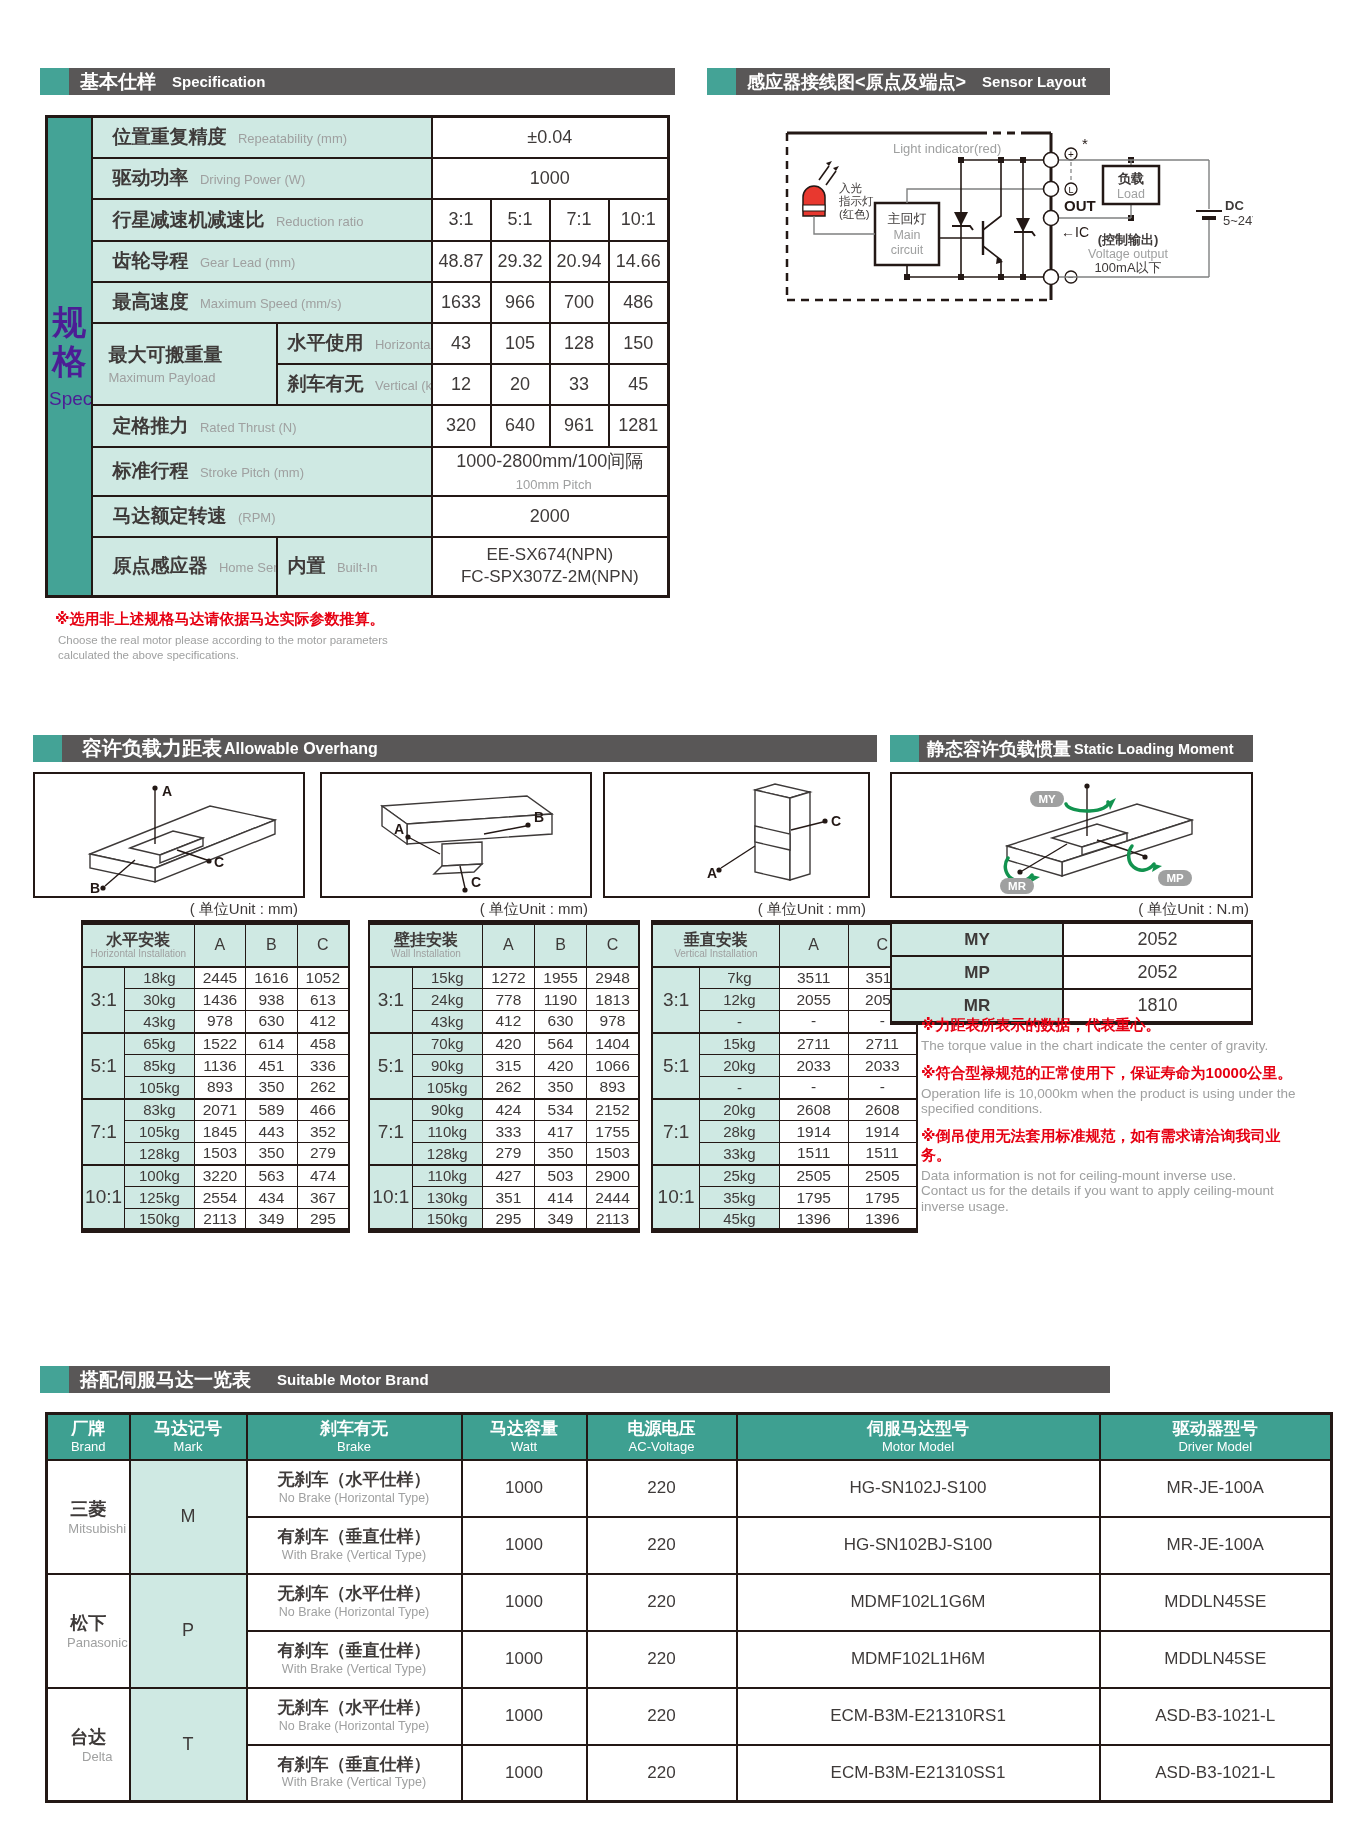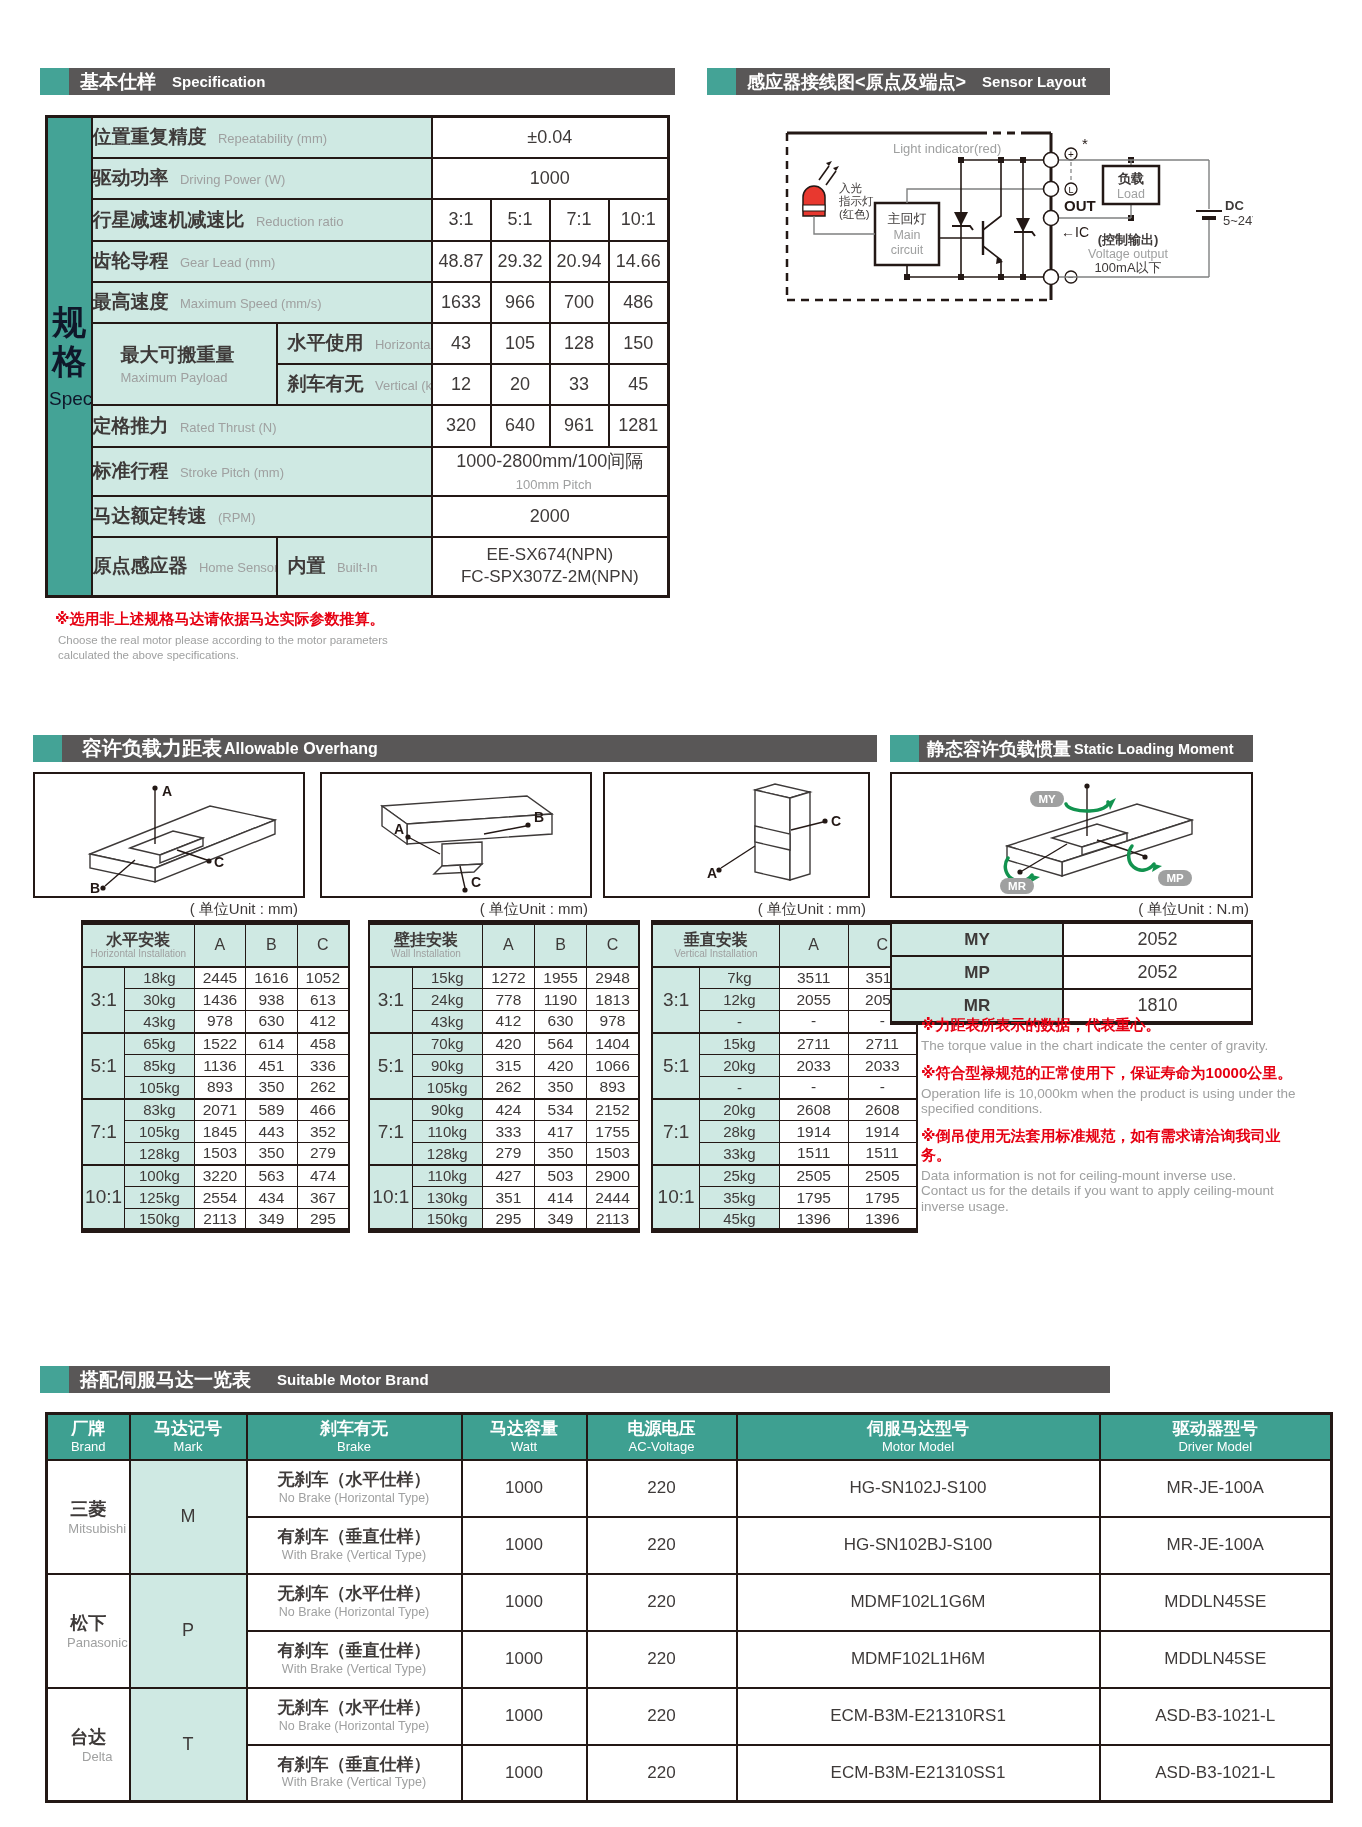--- a/index.html
+++ b/index.html
@@ -14,28 +14,28 @@
   .bar .en{font-size:15px;font-weight:bold;margin-left:16px;white-space:nowrap;}
   .bar.tight .cn{margin-left:8px;font-size:18px;}
   .bar.tight .en{margin-left:3px;font-size:14.5px;}
   .bar.ovh-bar .cn{margin-left:20px;font-size:20px;}
   .bar.ovh-bar .en{margin-left:2px;font-size:16px;}
 
   
   table.spec{position:absolute;left:45px;top:115px;width:622px;border-collapse:collapse;
              table-layout:fixed;border:3px solid #231815;}
   table.spec td{border:2px solid #231815;overflow:hidden;}
-  td.side{background:#44a396;color:#0f172a;text-align:center;vertical-align:middle;}
+  td.side{background:#44a396;color:#4c1d95;text-align:center;vertical-align:middle;}
   .sidecn{width:40px;margin:0 auto;font-size:34px;font-weight:600;line-height:1.12;word-break:break-all;}
   .sideen{font-size:19px;margin-top:8px;}
-  td.lbl,td.lbl2{background:#cfe9e3;padding-left:0;vertical-align:middle;white-space:nowrap;}
+  td.lbl,td.lbl2{background:#cfe9e3;padding-left:20px;vertical-align:middle;white-space:nowrap;}
   td.lbl2{padding-left:10px;}
   .lcn{display:inline;font-size:19px;font-weight:600;color:#3e3a39;}
   .len{display:inline;font-size:13px;color:#9fa0a0;margin-left:7px;font-weight:normal;}
-  td.lblmain{background:#cfe9e3;padding-left:28px;vertical-align:middle;}
+  td.lblmain{background:#cfe9e3;padding-left:16px;vertical-align:middle;}
   .lcnb{display:block;font-size:19px;font-weight:600;}
   .lenb{display:block;font-size:13px;color:#9fa0a0;margin-top:2px;}
   td.val{background:#fff;text-align:center;font-size:18px;vertical-align:middle;}
   .valsub{font-size:13px;color:#9fa0a0;margin-left:8px;}
   .v2line{line-height:1.3;font-size:17px;}
 
   .specnote-cn{position:absolute;left:55px;top:610px;color:#e60012;font-size:15px;font-weight:600;}
   .specnote-en{position:absolute;left:58px;top:633px;color:#9fa0a0;font-size:11.5px;line-height:1.3;}
 
   

